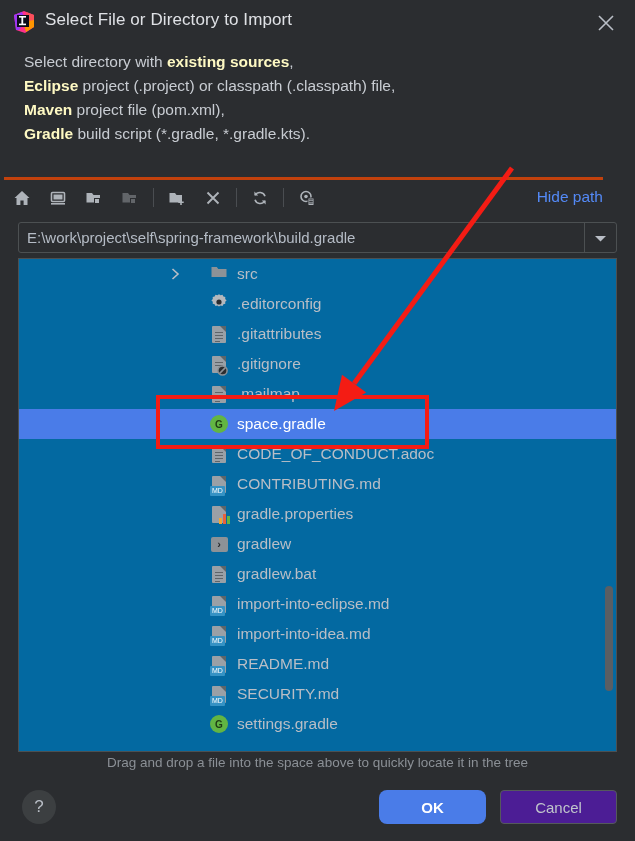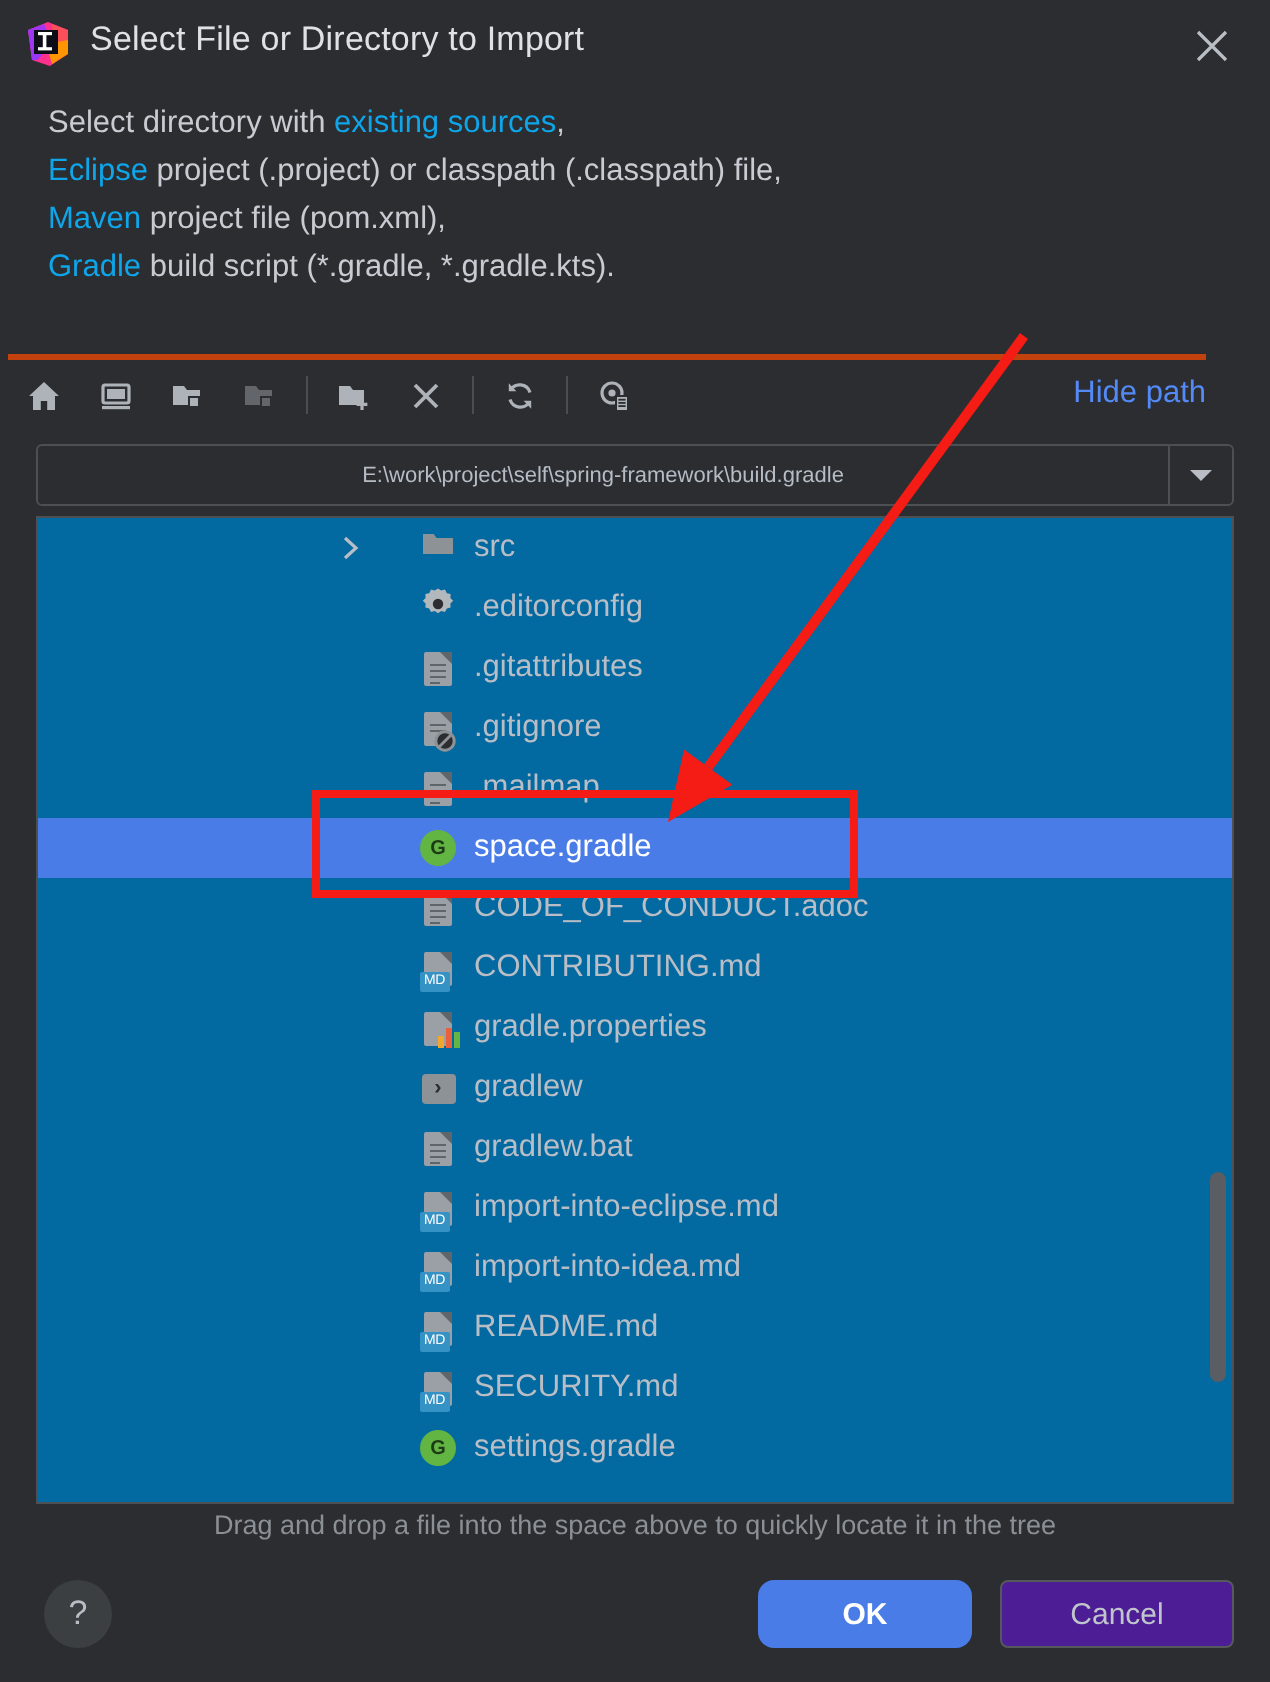--- a/index.html
+++ b/index.html
@@ -35,21 +35,21 @@
     display: flex; align-items: center; justify-content: center;
     cursor: pointer;
   }
   .close-btn svg { display:block; }
 
   
   .desc {
     position: absolute; left: 24px; top: 50px;
     font-size: 15.5px; line-height: 24px; color: #c8ccd2;
   }
-  .desc b { color: #0ea5e9; font-weight: normal; }
+  .desc b { color: #fef9c3; font-weight: bold; }
 
   
   .toolbar {
     position: absolute; left: 4px; top: 177px;
     width: 599px; height: 38px;
     border-top: 3px solid #c2410c;
     display: flex; align-items: center;
   }
   .tb-row { display:flex; align-items:center; height:38px; }
   .tb-btn {
@@ -71,24 +71,23 @@
     position: absolute; left: 18px; top: 222px;
     width: 599px; height: 31px;
     background: #2b2d30;
     border: 1px solid #4c5052;
     border-radius: 3px;
     display: flex; align-items: center;
   }
   .path-input {
     flex: 1; height: 29px;
     background: transparent; border: none; outline: none;
-    color: #b5bcc6; font-size: 11px;
+    color: #b5bcc6; font-size: 15px;
     font-family: "Liberation Sans", sans-serif;
     padding: 0 8px;
-    text-align: center;
   }
   .path-drop {
     width: 32px; height: 29px;
     border-left: 1px solid #4c5052;
     display: flex; align-items: center; justify-content: center;
     cursor: pointer;
   }
 
   
   .listwrap {

